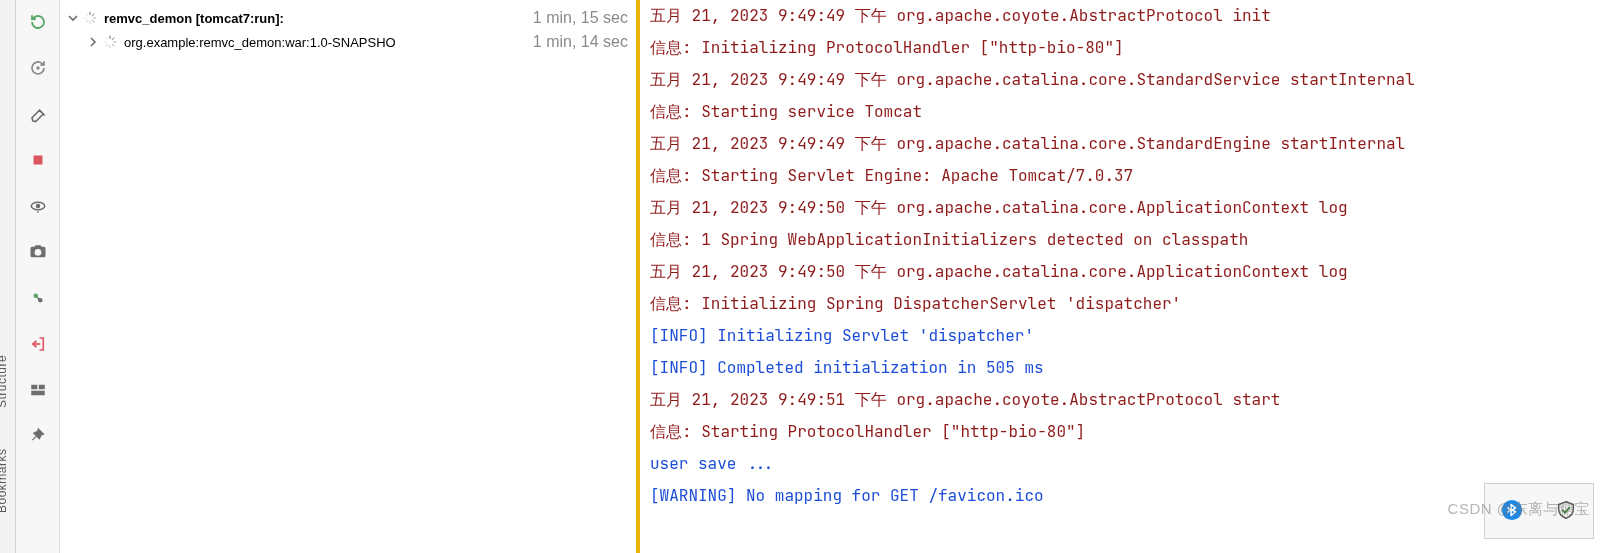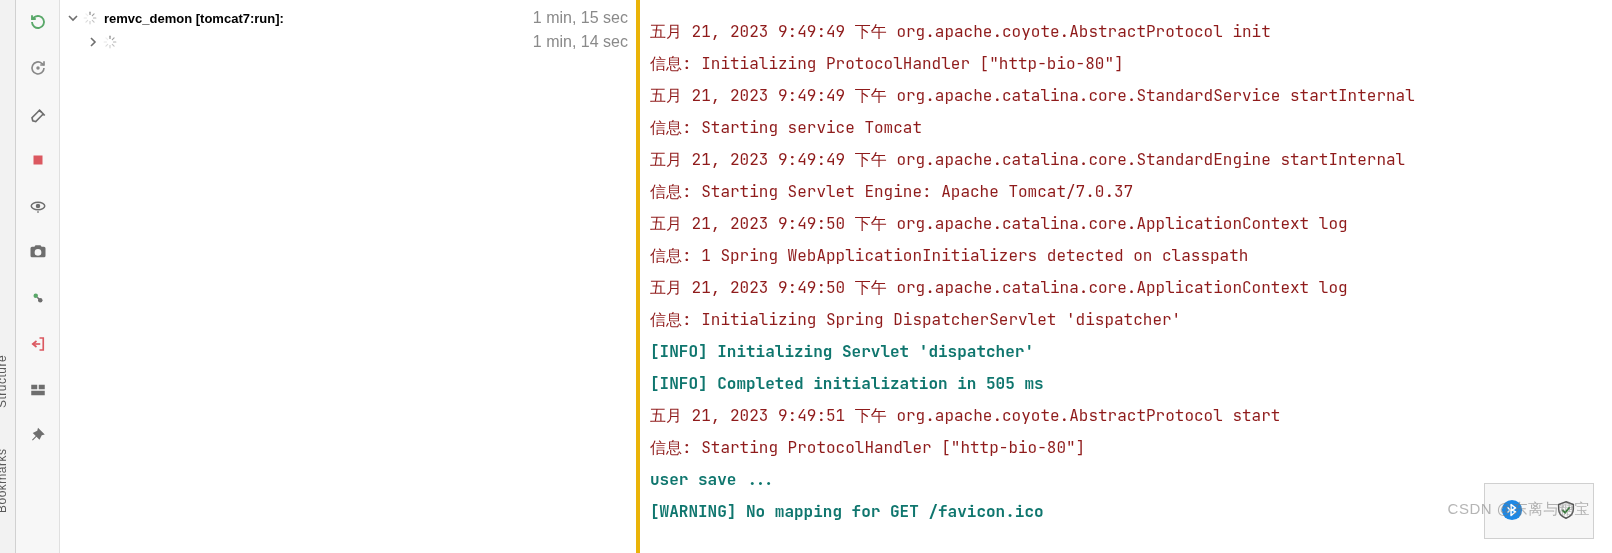--- a/index.html
+++ b/index.html
@@ -77,28 +77,28 @@
     }
     .tree-row .label { flex: 0 1 auto; overflow: hidden; text-overflow: ellipsis; }
     .tree-row .time { margin-left: auto; color: #8a8a8a; font-size: 16px; padding-left: 10px; }
     .tree-row.root .label { font-weight: bold; }
     .tree-row.child { padding-left: 28px; }
     .console {
       flex: 1;
       font-family: "JetBrains Mono", Consolas, monospace;
       font-size: 16px;
       line-height: 32px;
-      padding: 16px 10px;
+      padding: 0 10px;
       overflow: hidden;
       color: #1a1a1a;
       white-space: pre;
     }
     .console .line { white-space: pre; }
     .console .red { color: #8f1b1b; }
-    .console .black { color: #0f766e; font-weight: bold; }
+    .console .black { color: #1d4ed8; }
     .overlay-tray {
       position: absolute;
       right: 18px;
       bottom: 14px;
       width: 110px;
       height: 56px;
       background: #f7f7f7;
       border: 1px solid #d0d0d0;
       display: flex;
       align-items: center;
@@ -228,20 +228,21 @@
             <line x1="19" y1="5" x2="16" y2="8" opacity=".8"></line>
             <line x1="22" y1="12" x2="18" y2="12" opacity=".65"></line>
             <line x1="19" y1="19" x2="16" y2="16" opacity=".5"></line>
             <line x1="12" y1="22" x2="12" y2="18" opacity=".4"></line>
             <line x1="5" y1="19" x2="8" y2="16" opacity=".3"></line>
             <line x1="2" y1="12" x2="6" y2="12" opacity=".2"></line>
             <line x1="5" y1="5" x2="8" y2="8" opacity=".15"></line>
           </g>
         </svg>
     </span>
+    <span class="label">org.example:remvc_demon:war:1.0-SNAPSHO</span>
     <span class="time">1 min, 14 sec</span>
   </div>
 </div>
 
 <div class="console" id="console"><div class="line red">五月 21, 2023 9:49:49 下午 org.apache.coyote.AbstractProtocol init</div><div class="line red">信息: Initializing ProtocolHandler ["http-bio-80"]</div><div class="line red">五月 21, 2023 9:49:49 下午 org.apache.catalina.core.StandardService startInternal</div><div class="line red">信息: Starting service Tomcat</div><div class="line red">五月 21, 2023 9:49:49 下午 org.apache.catalina.core.StandardEngine startInternal</div><div class="line red">信息: Starting Servlet Engine: Apache Tomcat/7.0.37</div><div class="line red">五月 21, 2023 9:49:50 下午 org.apache.catalina.core.ApplicationContext log</div><div class="line red">信息: 1 Spring WebApplicationInitializers detected on classpath</div><div class="line red">五月 21, 2023 9:49:50 下午 org.apache.catalina.core.ApplicationContext log</div><div class="line red">信息: Initializing Spring DispatcherServlet 'dispatcher'</div><div class="line black">[INFO] Initializing Servlet 'dispatcher'</div><div class="line black">[INFO] Completed initialization in 505 ms</div><div class="line red">五月 21, 2023 9:49:51 下午 org.apache.coyote.AbstractProtocol start</div><div class="line red">信息: Starting ProtocolHandler ["http-bio-80"]</div><div class="line black">user save ...</div><div class="line black">[WARNING] No mapping for GET /favicon.ico</div></div>
 
 <div class="overlay-tray">
   <span>
     <svg width="22" height="22" viewBox="0 0 24 24">
         <circle cx="12" cy="12" r="11" fill="#1e88e5"></circle>

